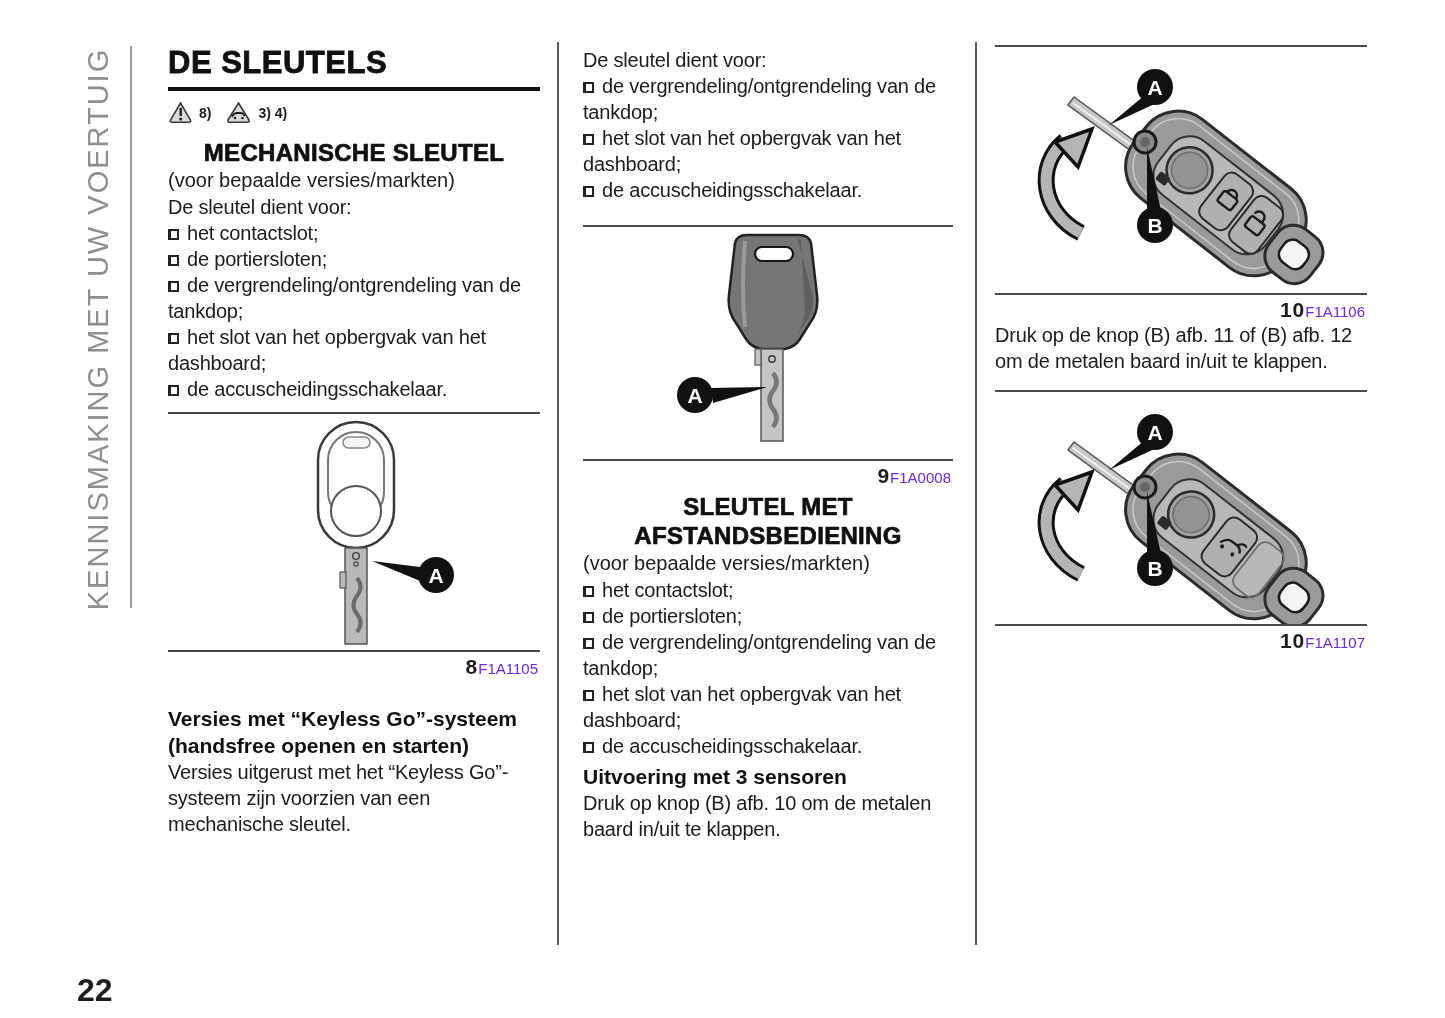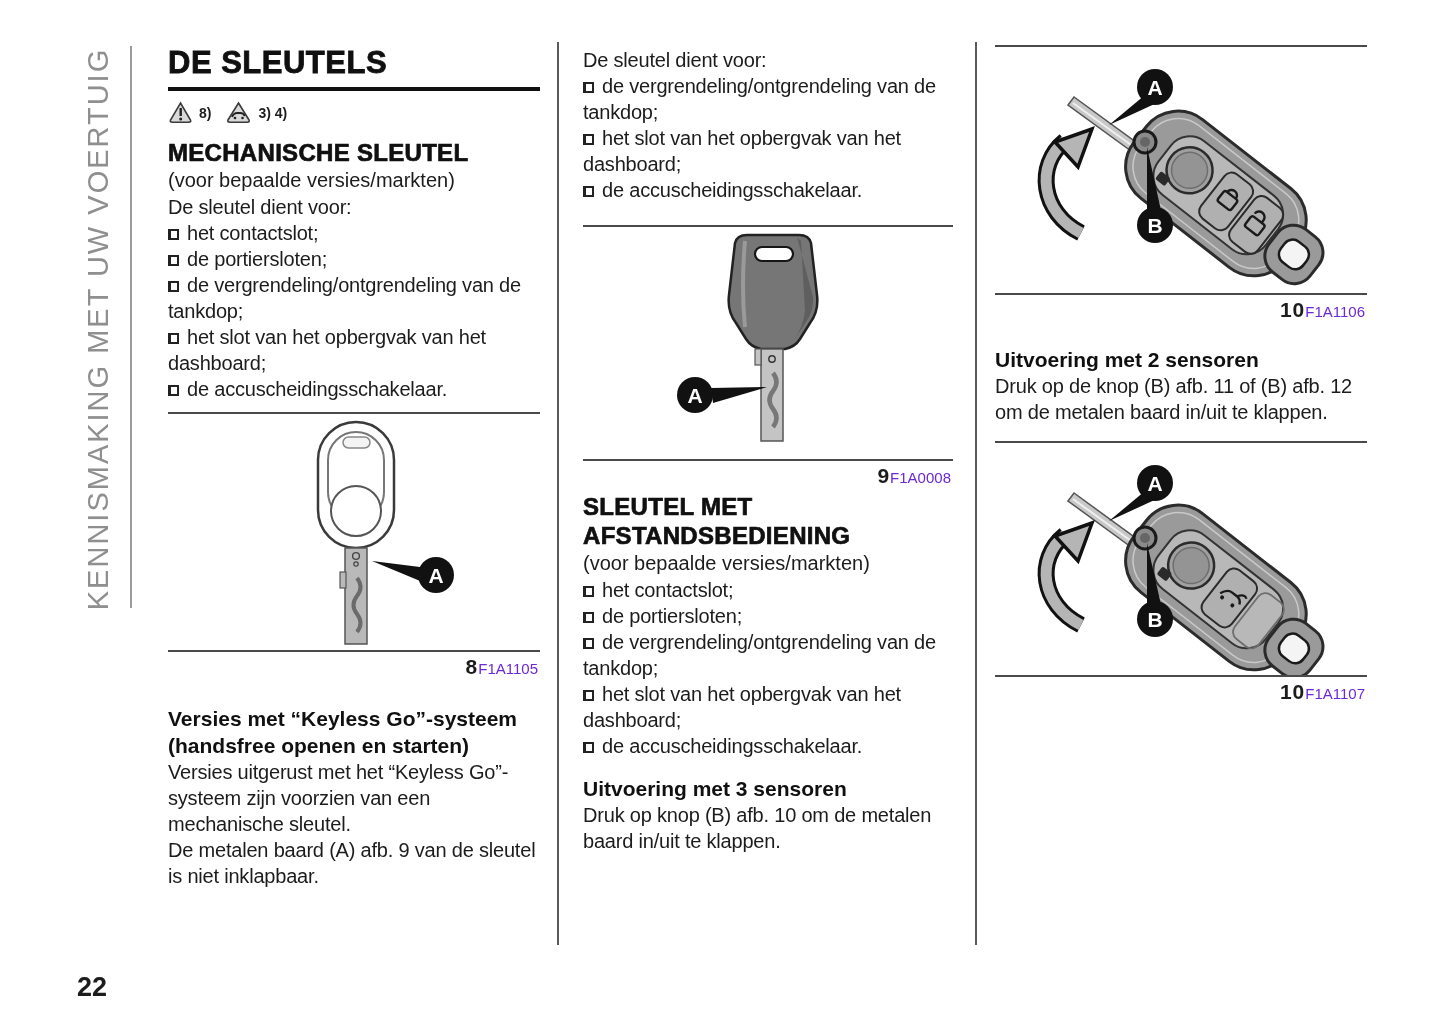--- a/index.html
+++ b/index.html
@@ -17,34 +17,34 @@
   .col { position:absolute; top:45px; }
   .col1 { left:168px; width:372px; }
   .col2 { left:583px; width:370px; }
   .col3 { left:995px; width:372px; }
   .vrule { position:absolute; top:42px; width:2px; height:903px; background:#5a5a5a; }
   .vrule1 { left:557px; } .vrule2 { left:975px; }
 
   .h1 { font-size:31px; font-weight:bold; letter-spacing:.5px; color:#101010;
     -webkit-text-stroke:.8px #101010; padding-bottom:6px; border-bottom:4px solid #101010; }
   .h2 { font-size:24px; font-weight:bold; letter-spacing:.3px; color:#101010;
-    -webkit-text-stroke:.7px #101010; line-height:29px; margin-top:14px; }
-  .h3 { font-size:21px; font-weight:bold; color:#101010; line-height:27px; margin-top:16px; }
+    -webkit-text-stroke:.7px #101010; line-height:29px; margin-top:14px;text-align:center; }
+  .h3 { font-size:21px; font-weight:bold; color:#101010; line-height:27px; margin-top:4px; }
   .note { font-size:20px; line-height:27px; }
   p.body, .bullet { font-size:20px; line-height:26px; letter-spacing:-.2px; }
   .iconrow { display:flex; align-items:center; gap:6px; margin:10px 0 2px 0; }
   .iconrow .ref { font-size:14px; font-weight:bold; }
   .sq { display:inline-block; width:11px; height:11px; border:2px solid #222;
     border-left-width:3px; margin-right:8px; }
   .figure { margin-top:10px; }
   .rule { height:2px; background:#4a4a4a; }
   .figcap { display:flex; justify-content:flex-end; align-items:baseline; padding:3px 2px 0 2px; }
   .figcap .num { font-size:21px; font-weight:bold; letter-spacing:1px; }
   .figcap .code { font-size:15px; color:#6d28d9; }
-  .pagenum { position:absolute; left:77px; top:972px; font-size:27px; font-weight:bold; }
+  .pagenum { position:absolute; left:77px; top:972px; font-size:32px; font-weight:bold; }
   svg { display:block; }
 </style>
 </head>
 <body>
 
 <div class="page">
 
   <div class="side-title">KENNISMAKING MET UW VOERTUIG</div>
   <div class="side-rule"></div>
   <div class="vrule vrule1"></div>
@@ -98,21 +98,20 @@
       </svg>
       <div class="rule"></div>
       <div class="figcap">
         <span class="num">8</span>
         <span class="code">F1A1105</span>
       </div>
     </div>
 
     <div class="h3" style="margin-top:26px">Versies met “Keyless Go”-systeem (handsfree openen en starten)</div>
     <p class="body">Versies uitgerust met het “Keyless Go”-systeem zijn voorzien van een mechanische sleutel.</p>
-    <p class="body">De metalen baard (A) afb. 9 van de sleutel is niet inklapbaar.</p>
   </div>
 
   <div class="col col2">
     <p class="body" style="margin-top:2px">De sleutel dient voor:</p>
     <div>
       <div class="bullet"><span class="sq"></span><span>de vergrendeling/ontgrendeling van de tankdop;</span></div>
       <div class="bullet"><span class="sq"></span><span>het slot van het opbergvak van het dashboard;</span></div>
       <div class="bullet"><span class="sq"></span><span>de accuscheidingsschakelaar.</span></div>
     </div>
 
@@ -186,21 +185,20 @@
         <circle cx="160" cy="178" r="18" fill="#111"></circle>
         <text x="160" y="186" text-anchor="middle" font-size="21" font-weight="bold" fill="#fff">B</text>
       </svg>
       <div class="rule"></div>
       <div class="figcap">
         <span class="num">10</span>
         <span class="code">F1A1106</span>
       </div>
     </div>
 
-    <div class="h3" style="margin-top:24px">Uitvoering met 2 sensoren</div>
     <p class="body">Druk op de knop (B) afb. 11 of (B) afb. 12 om de metalen baard in/uit te klappen.</p>
 
     <div class="figure" style="margin-top:16px">
       <div class="rule"></div>
       <svg width="372" height="232" viewBox="0 0 372 232">
         <polygon points="73,58 79,50 153,104 147,112" fill="#c8c8c8" stroke="#555" stroke-width="1.5"></polygon>
         <line x1="78" y1="56" x2="150" y2="108" stroke="#efefef" stroke-width="2"></line>
         <path d="M86 182 C 46 162 40 116 70 92" fill="none" stroke="#111" stroke-width="17"></path>
         <path d="M86 182 C 46 162 40 116 70 92" fill="none" stroke="#b5b5b5" stroke-width="11"></path>
         <polygon points="97,80 60,93 83,118" fill="#b5b5b5" stroke="#111" stroke-width="3.5"></polygon>

